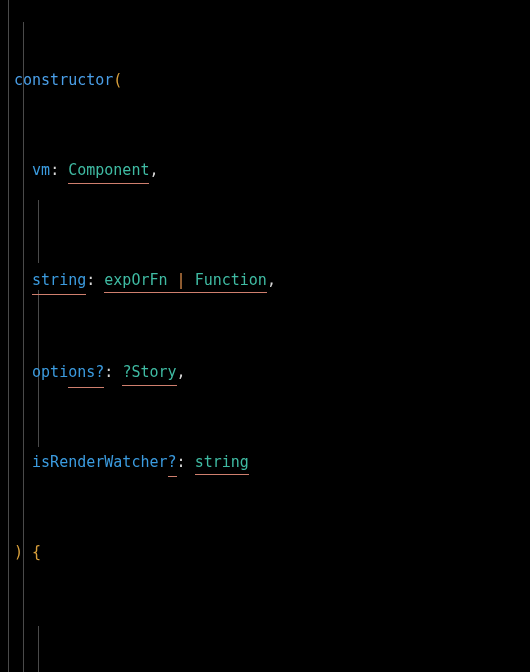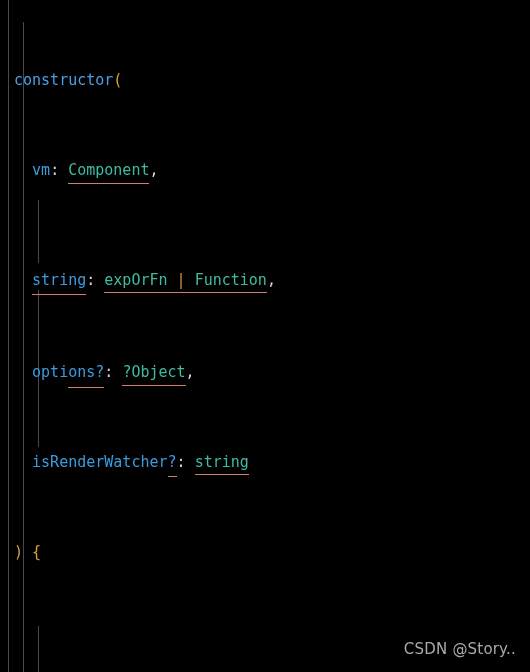--- a/index.html
+++ b/index.html
@@ -106,21 +106,21 @@
 
   <div class="code">
 
     <div class="ln"><span class="fn">constructor</span><span class="paren">(</span></div>
 
     <div class="ln">  <span class="this">vm</span><span class="punc">: </span><span class="type err">Component</span><span class="punc">,</span></div>
 
     <div class="ln">  <span class="this err2">string</span><span class="punc">: </span><span class="err"><span class="type">expOrFn</span> <span class="op">|</span> <span class="type">Function</span></span><span class="punc">,</span></div>
 
 
-    <div class="ln">  <span class="this">opti<span class="err2">ons?</span></span><span class="punc">: </span><span class="type err">?Object</span><span class="punc">,</span></div>
+    <div class="ln">  <span class="this">opti<span class="err2">ons?</span></span><span class="punc">: </span><span class="type err">?Story</span><span class="punc">,</span></div>
 
     <div class="ln">  <span class="this">isRenderWatcher<span class="err2">?</span></span><span class="punc">: </span><span class="type err">string</span></div>
 
     <div class="ln"><span class="paren">)</span> <span class="paren">{</span></div>
 
     
 
     
 
     
@@ -170,14 +170,13 @@
     
 
     
 
     
 
     
 
   </div>
 
-  <div class="watermark">CSDN @Story..</div>
 </div>
 
 </body></html>

